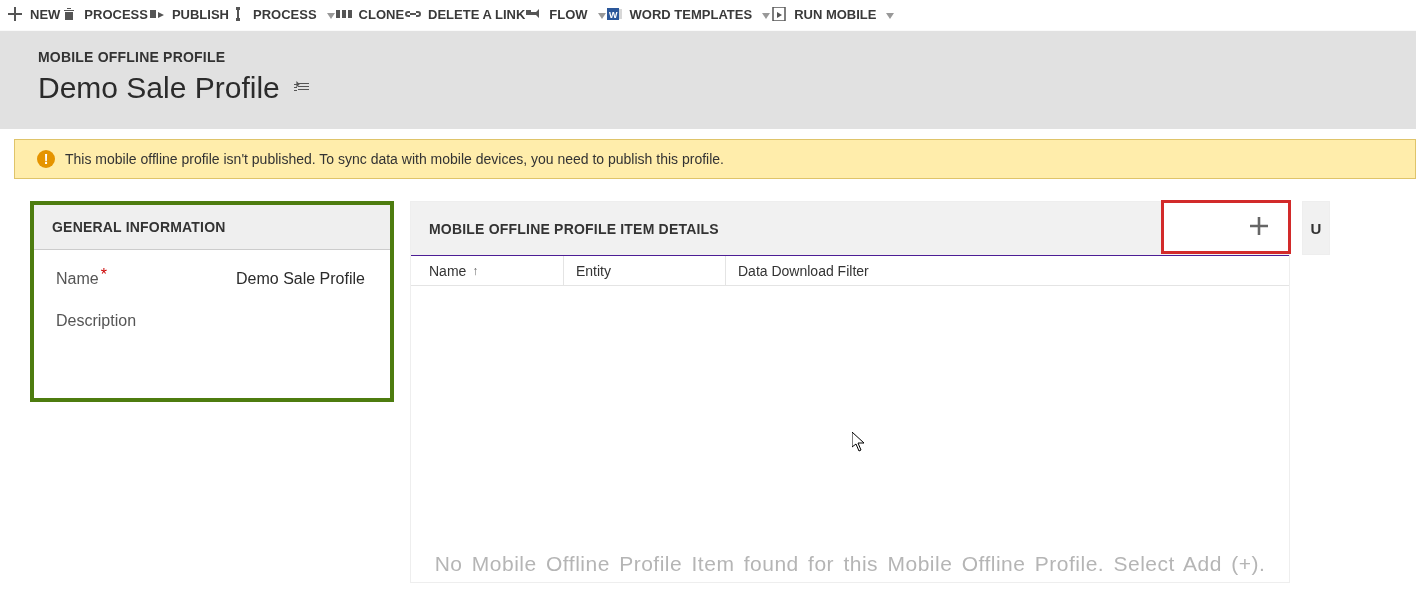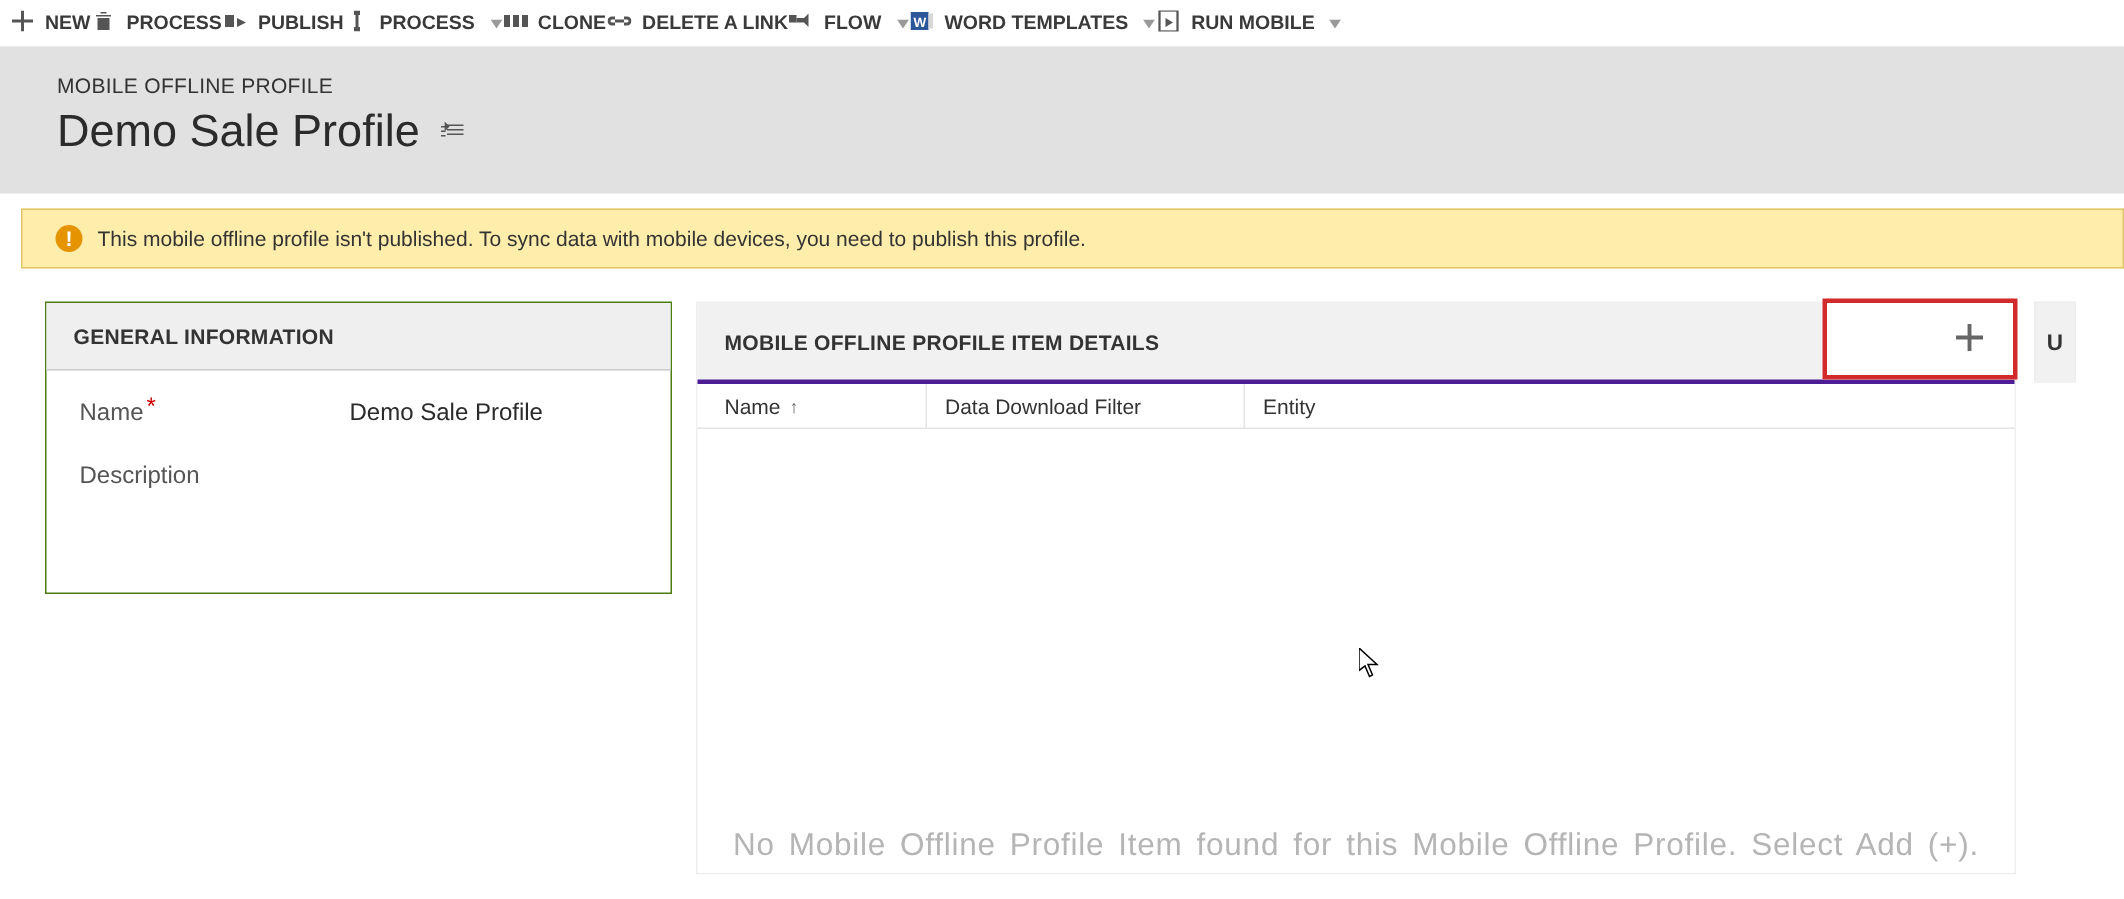--- a/index.html
+++ b/index.html
@@ -38,21 +38,21 @@
   }
   .tb-caret {
     margin-left: 4px;
   }
   
   .header-band {
     background: #e1e1e1;
     padding: 18px 0 24px 38px;
   }
   .header-sub {
-    font-weight: 400;
+    font-weight: 700;
     color: #333;
     letter-spacing: .2px;
     font-size: 14px;
   }
   .header-title {
     display: flex;
     align-items: center;
     gap: 12px;
     margin-top: 6px;
   }
@@ -87,22 +87,22 @@
     font-weight: 700;
   }
   
   .content {
     display: flex;
     align-items: flex-start;
     gap: 16px;
     padding: 22px 0 0 30px;
   }
   .panel-left {
-    width: 418px;
-    border: 1px solid #4d7c0f;
+    width: 364px;
+    border: 4px solid #4d7c0f;
     background: #fff;
   }
   .panel-left .panel-head {
     background: #efefef;
     border-bottom: 1px solid #ccc;
     padding: 14px 18px;
     font-weight: 700;
     color: #333;
     letter-spacing: .2px;
   }
@@ -133,21 +133,21 @@
   }
   
   .panel-right {
     width: 880px;
     background: #fff;
     position: relative;
     border: 1px solid #eee;
   }
   .panel-right .panel-head {
     background: #f1f1f1;
-    border-bottom: 3px solid #4c1d95;
+    border-bottom: 1px solid #4c1d95;
     display: flex;
     align-items: center;
     justify-content: space-between;
     padding: 0 0 0 18px;
     height: 54px;
   }
   .panel-right .panel-head-title {
     font-weight: 700;
     letter-spacing: .2px;
   }
@@ -383,22 +383,22 @@
               <path d="M6 0h2v6h6v2H8v6H6V8H0V6h6z" fill="#666"></path>
             </svg>
         </span>
       </div>
     </div>
     <div class="grid-head">
       <div class="gh-col gh-name">
         <span>Name</span>
         <span class="sort-arrow">↑</span>
       </div>
+      <div class="gh-col gh-entity">Entity</div>
       <div class="gh-col gh-ddf">Data Download Filter</div>
-      <div class="gh-col gh-entity">Entity</div>
     </div>
     <div class="grid-body">
       <span class="cursor">
         <svg width="14" height="20" viewBox="0 0 14 20">
             <path d="M0 0l0 15 4-3 3 7 2-1-3-7 6 0z" fill="#fff" stroke="#000" stroke-width="1"></path>
           </svg>
       </span>
       <div class="empty-msg">No Mobile Offline Profile Item found for this Mobile Offline Profile. Select Add (+).</div>
     </div>
   </div>

